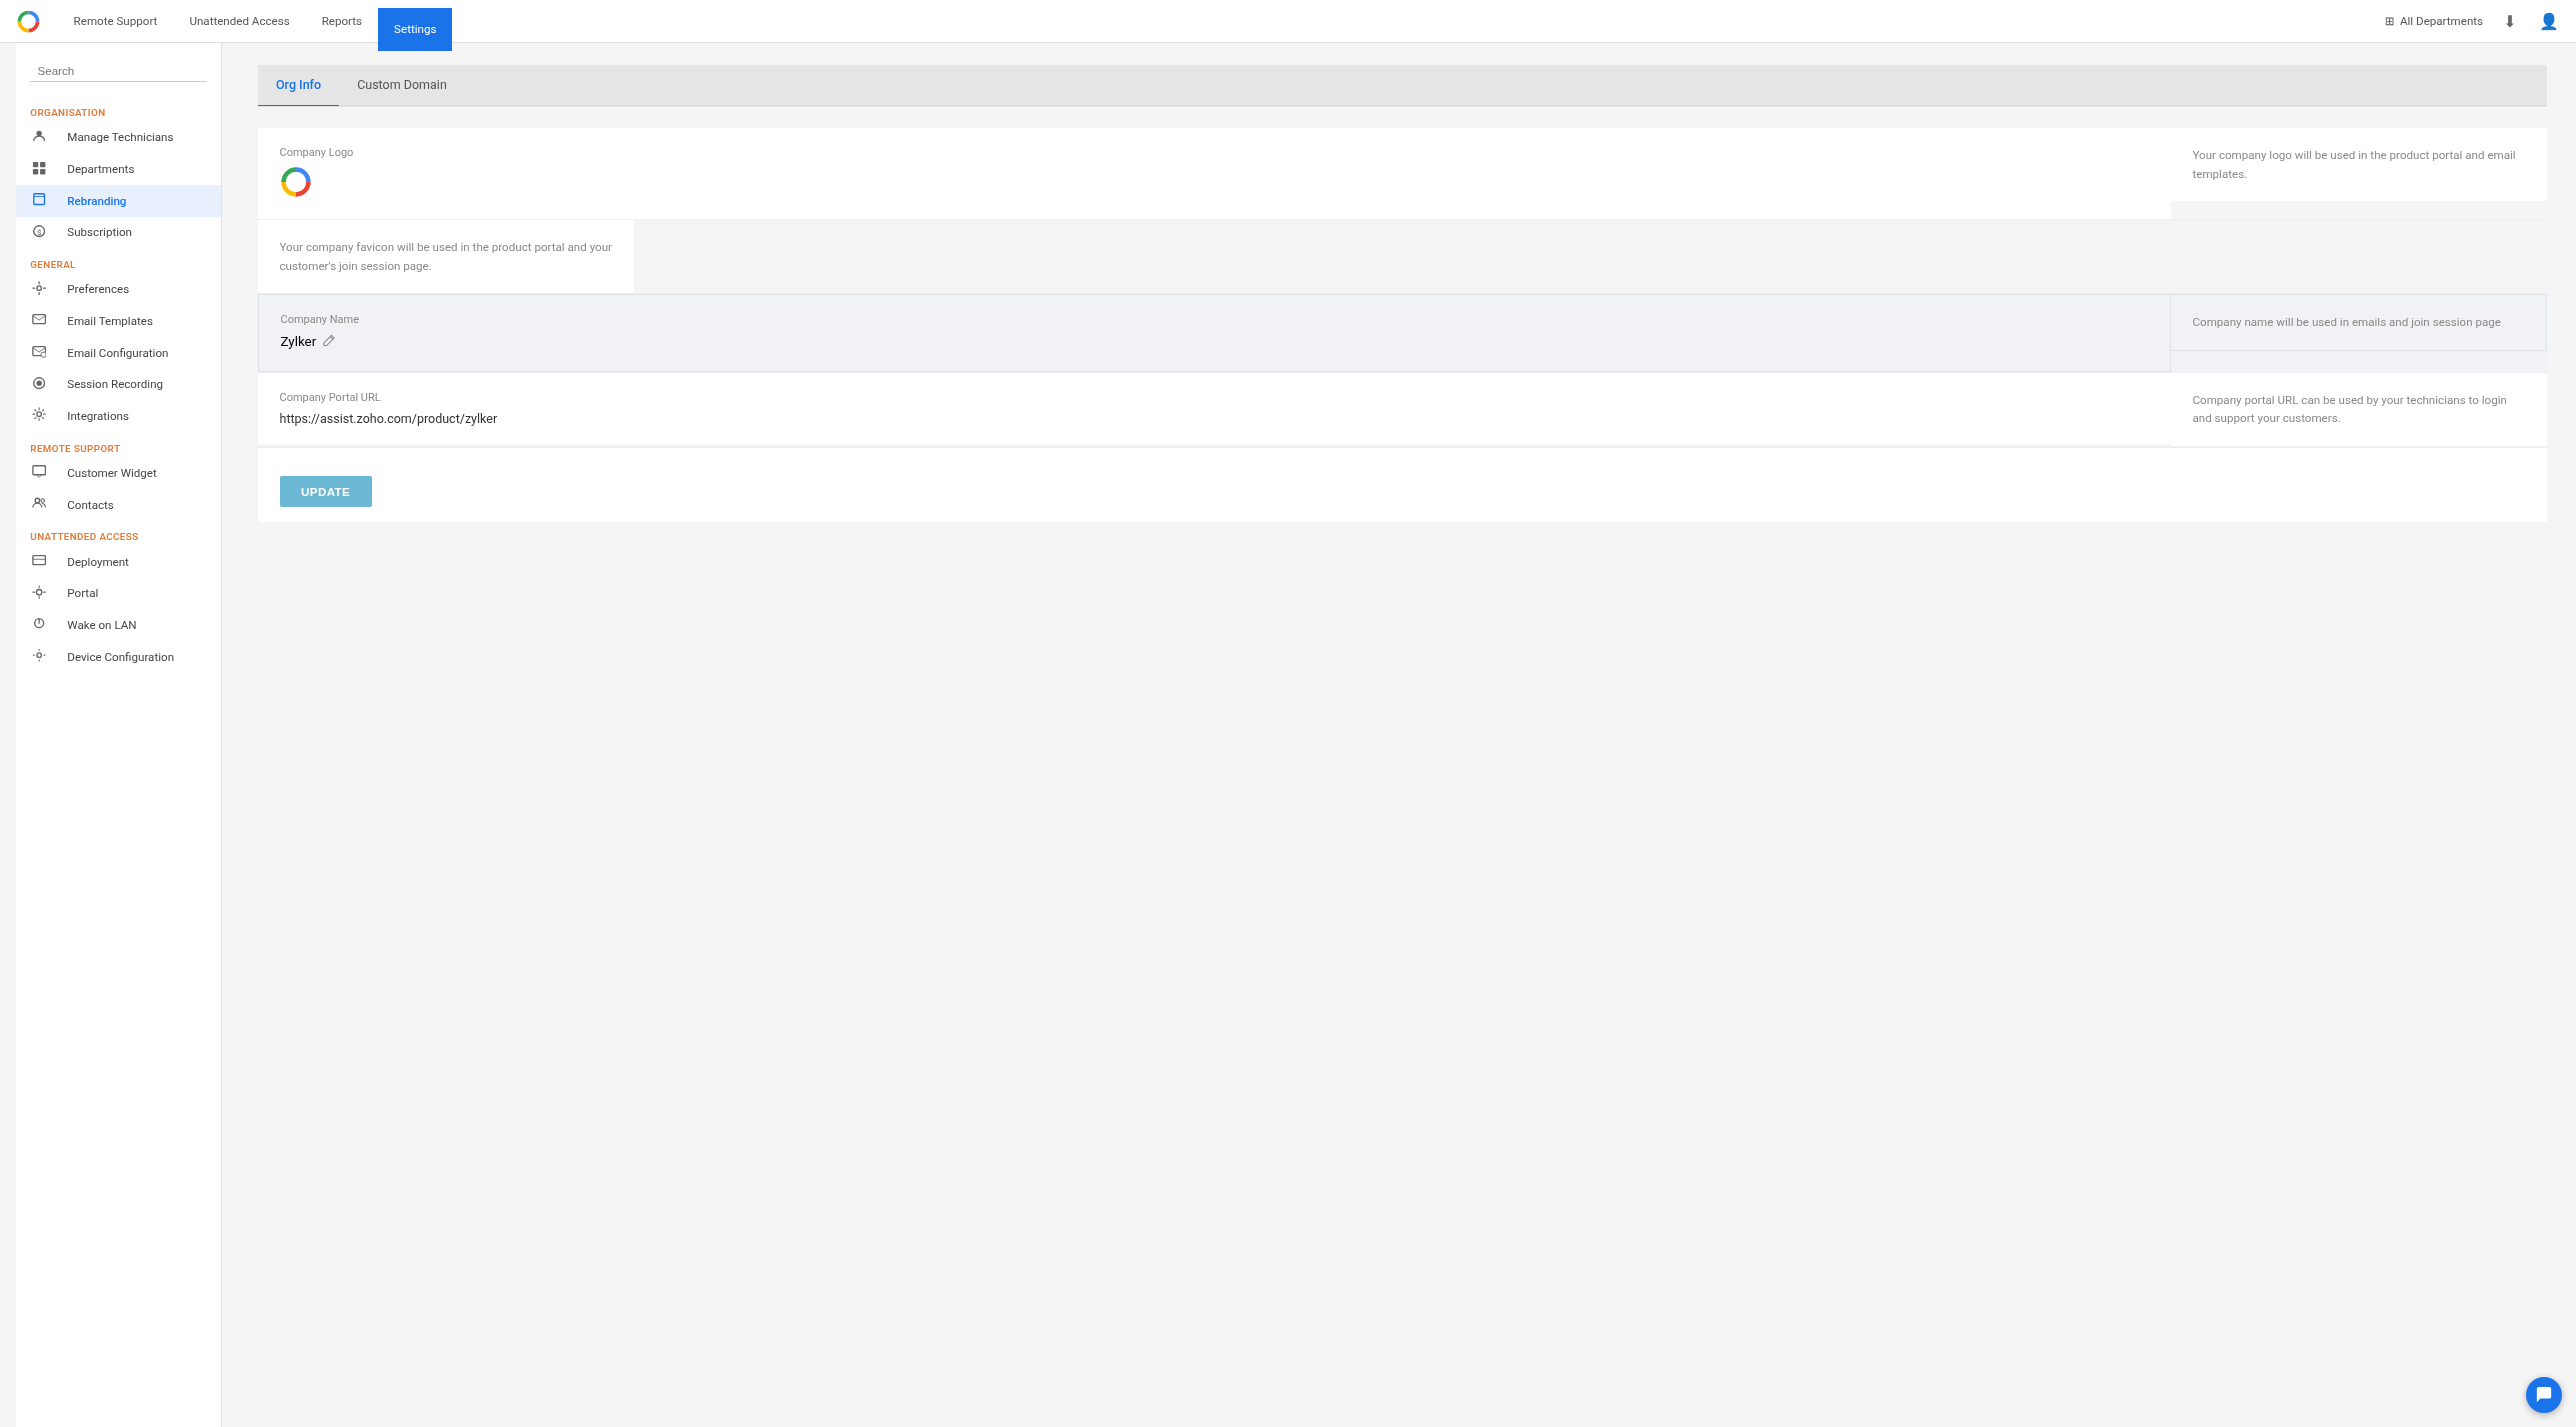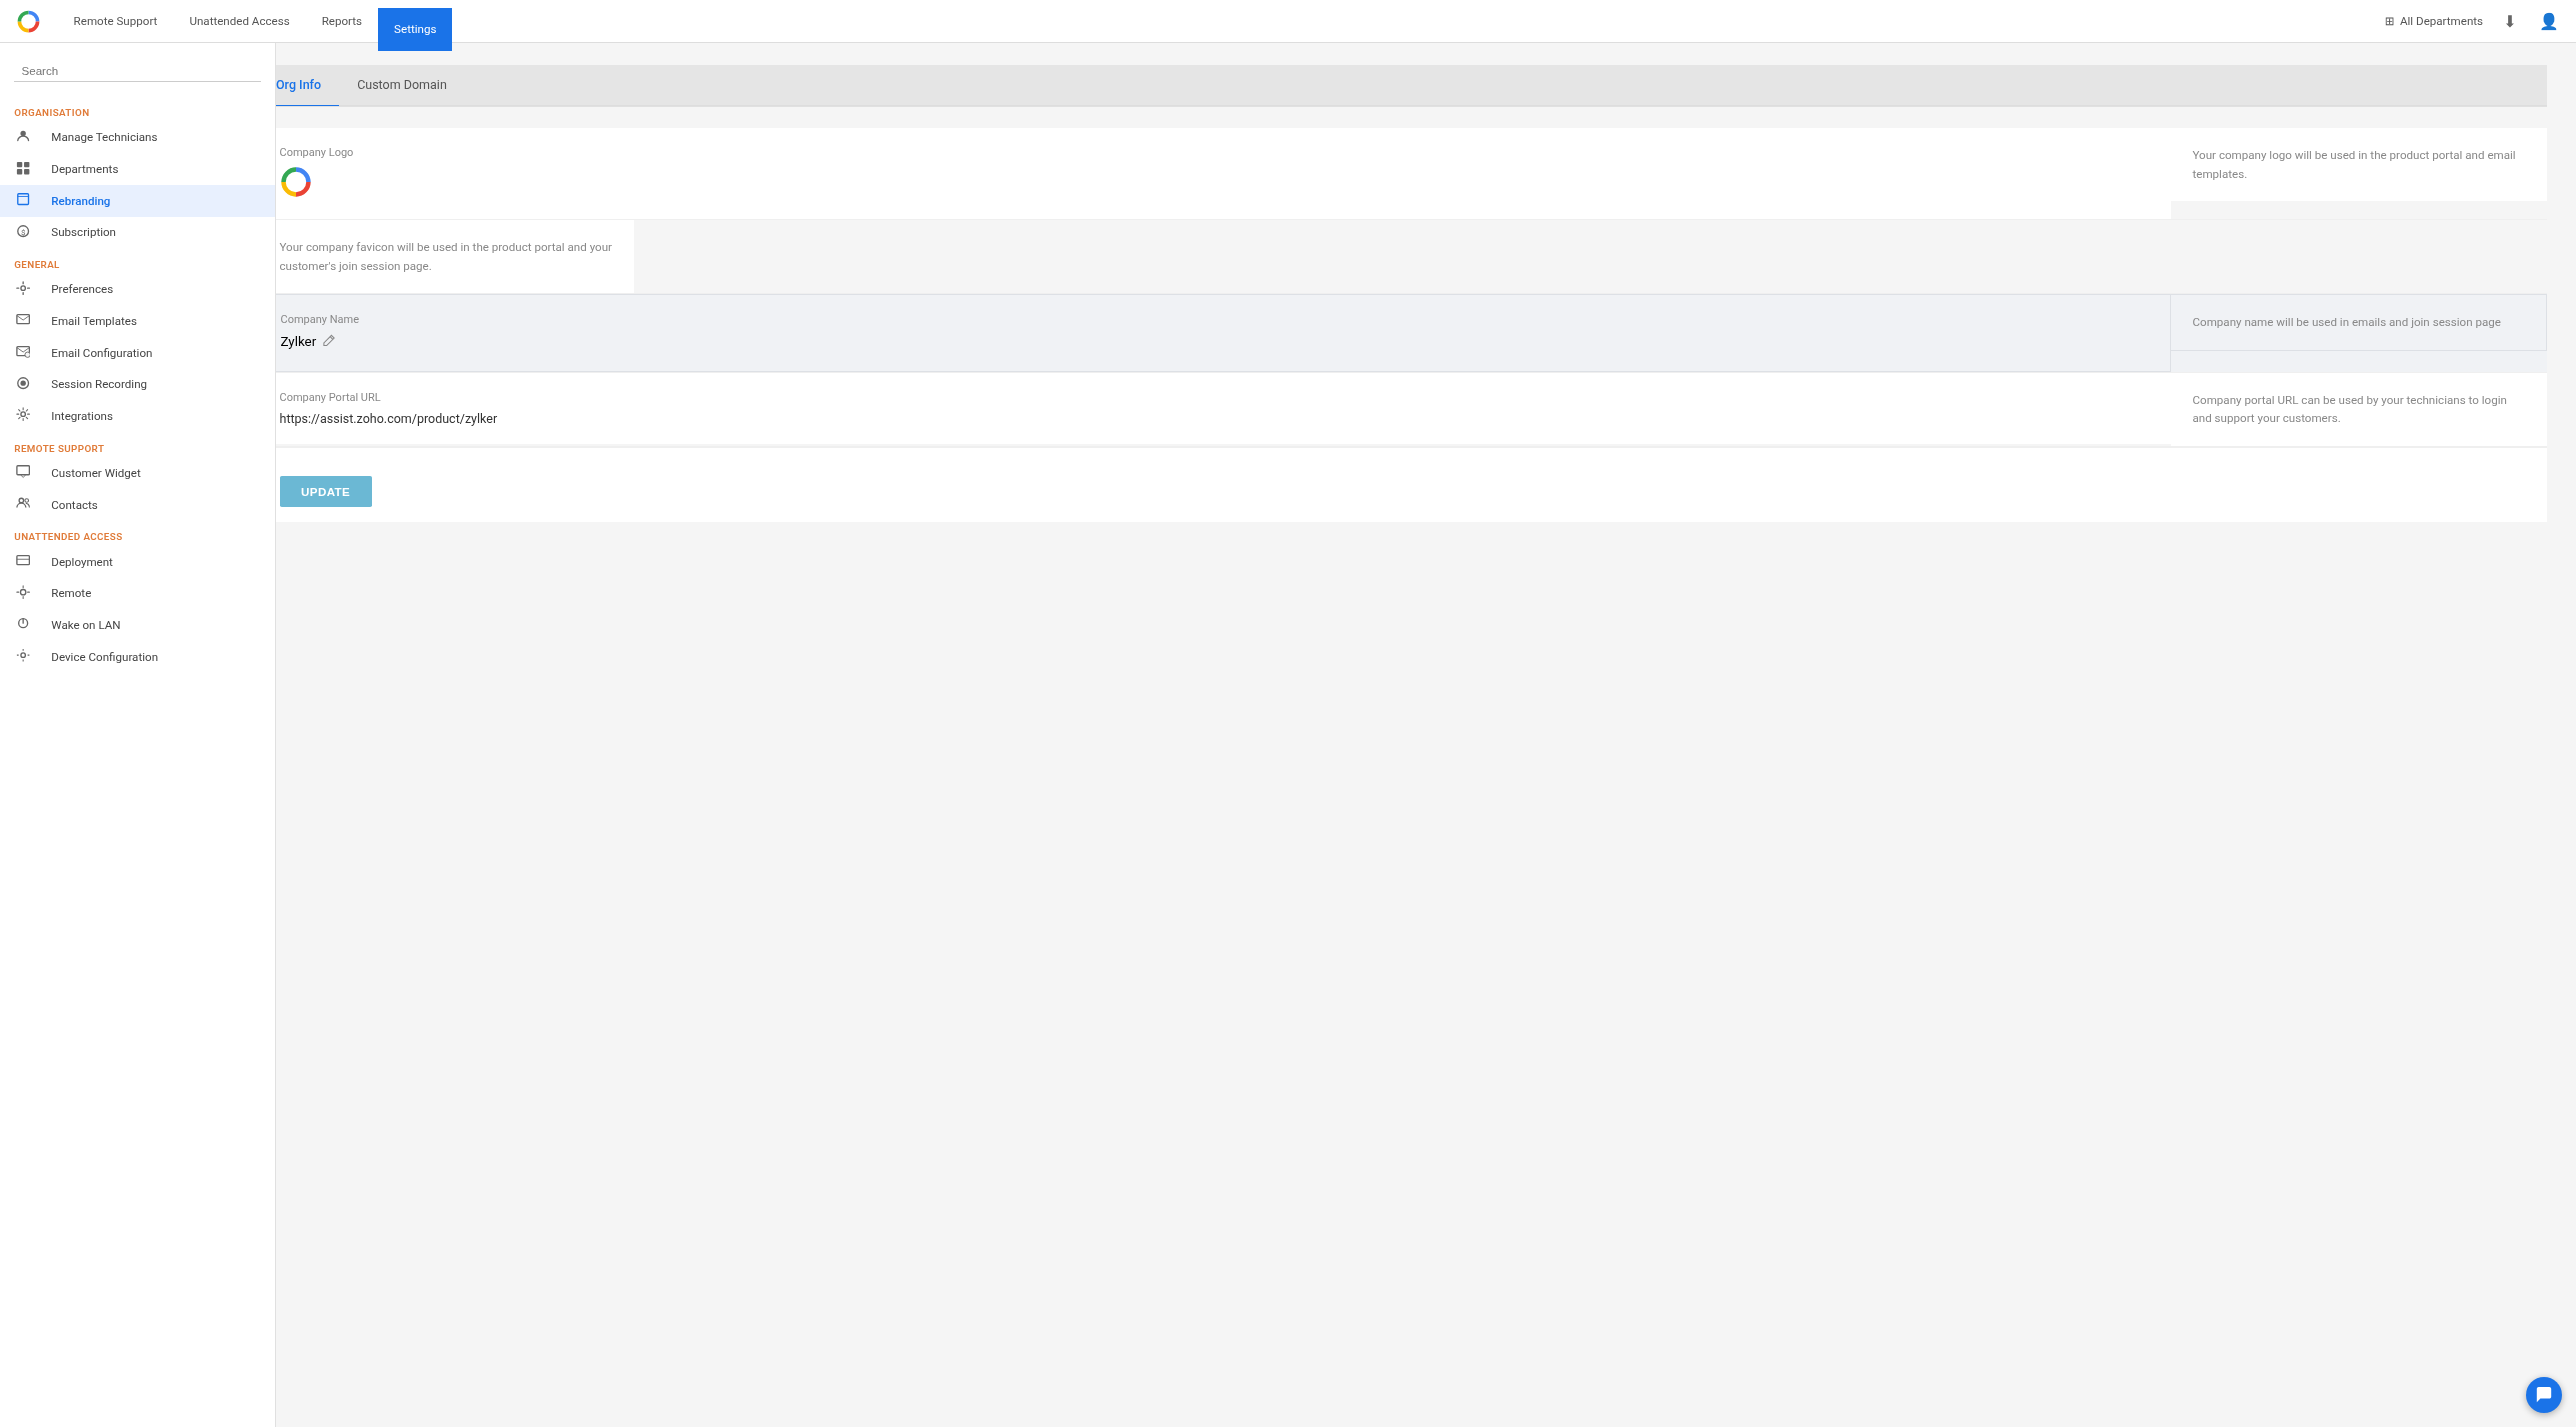--- a/index.html
+++ b/index.html
@@ -20,22 +20,22 @@
     .nav-link.active { background: #1a73e8; color: #fff; margin-top: 16px; }
     .top-nav-right { display: flex; align-items: center; gap: 14.3px; margin-left: auto; }
     .top-nav-right .dept-label { font-size: 11.6px; color: #555; display: flex; align-items: center; gap: 5.4px; }
     .top-nav-right .icon-btn { width: 25px; height: 25px; display: flex; align-items: center; justify-content: center; cursor: pointer; color: #666; font-size: 16px; }
 
     
     .layout { display: flex; margin-top: 43px; min-height: calc(100vh - 43px); }
 
     
     .sidebar {
-      width: 276px; background: #fff; border-right: 0.9px solid #e0e0e0;
-      position: fixed; top: 43px; bottom: 0; left: 0; overflow-y: auto;
+      width: 206px; background: #fff; border-right: 0.9px solid #e0e0e0;
+      position: fixed; top: 43px; bottom: 0; left: 16px; overflow-y: auto;
       padding: 10.7px 0;
     }
     .sidebar-search {
       padding: 7.2px 14.3px 14.3px;
     }
     .sidebar-search input {
       width: 100%; border: none; border-bottom: 0.9px solid #ccc;
       padding: 3.6px 7.2px; font-size: 11.6px; background: transparent; outline: none; color: #333;
     }
     .sidebar-section-label {
@@ -254,21 +254,21 @@
       </span>
       <span>Deployment</span>
     </div>
     <div class="sidebar-item">
       <span class="s-icon">
         <svg width="14.3" height="14.3" viewBox="0 0 16 16">
             <circle cx="8" cy="8" r="3" fill="none" stroke="#666" stroke-width="1.5"></circle>
             <path d="M8 1 L8 3 M8 13 L8 15 M1 8 L3 8 M13 8 L15 8" stroke="#666" stroke-width="1.2" stroke-linecap="round"></path>
           </svg>
       </span>
-      <span>Remote</span>
+      <span>Portal</span>
     </div>
     <div class="sidebar-item">
       <span class="s-icon">
         <svg width="14.3" height="14.3" viewBox="0 0 16 16">
             <circle cx="8" cy="8" r="5" fill="none" stroke="#666" stroke-width="1.5"></circle>
             <line x1="8" y1="3" x2="8" y2="8" stroke="#666" stroke-width="1.5" stroke-linecap="round"></line>
           </svg>
       </span>
       <span>Wake on LAN</span>
     </div>

